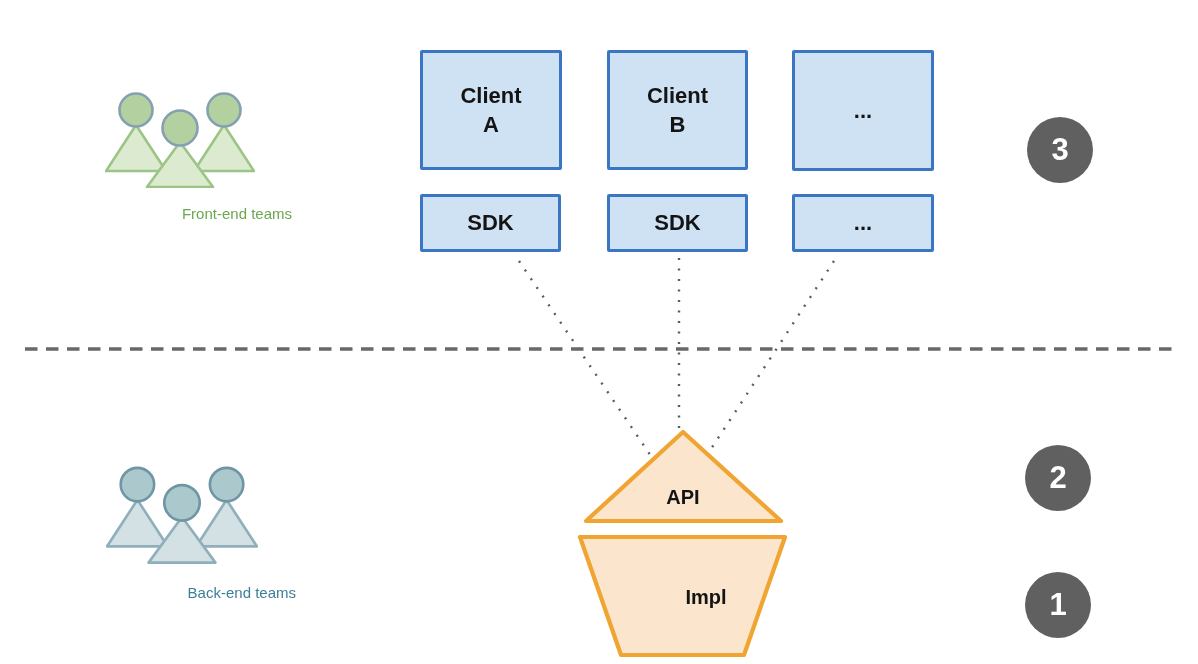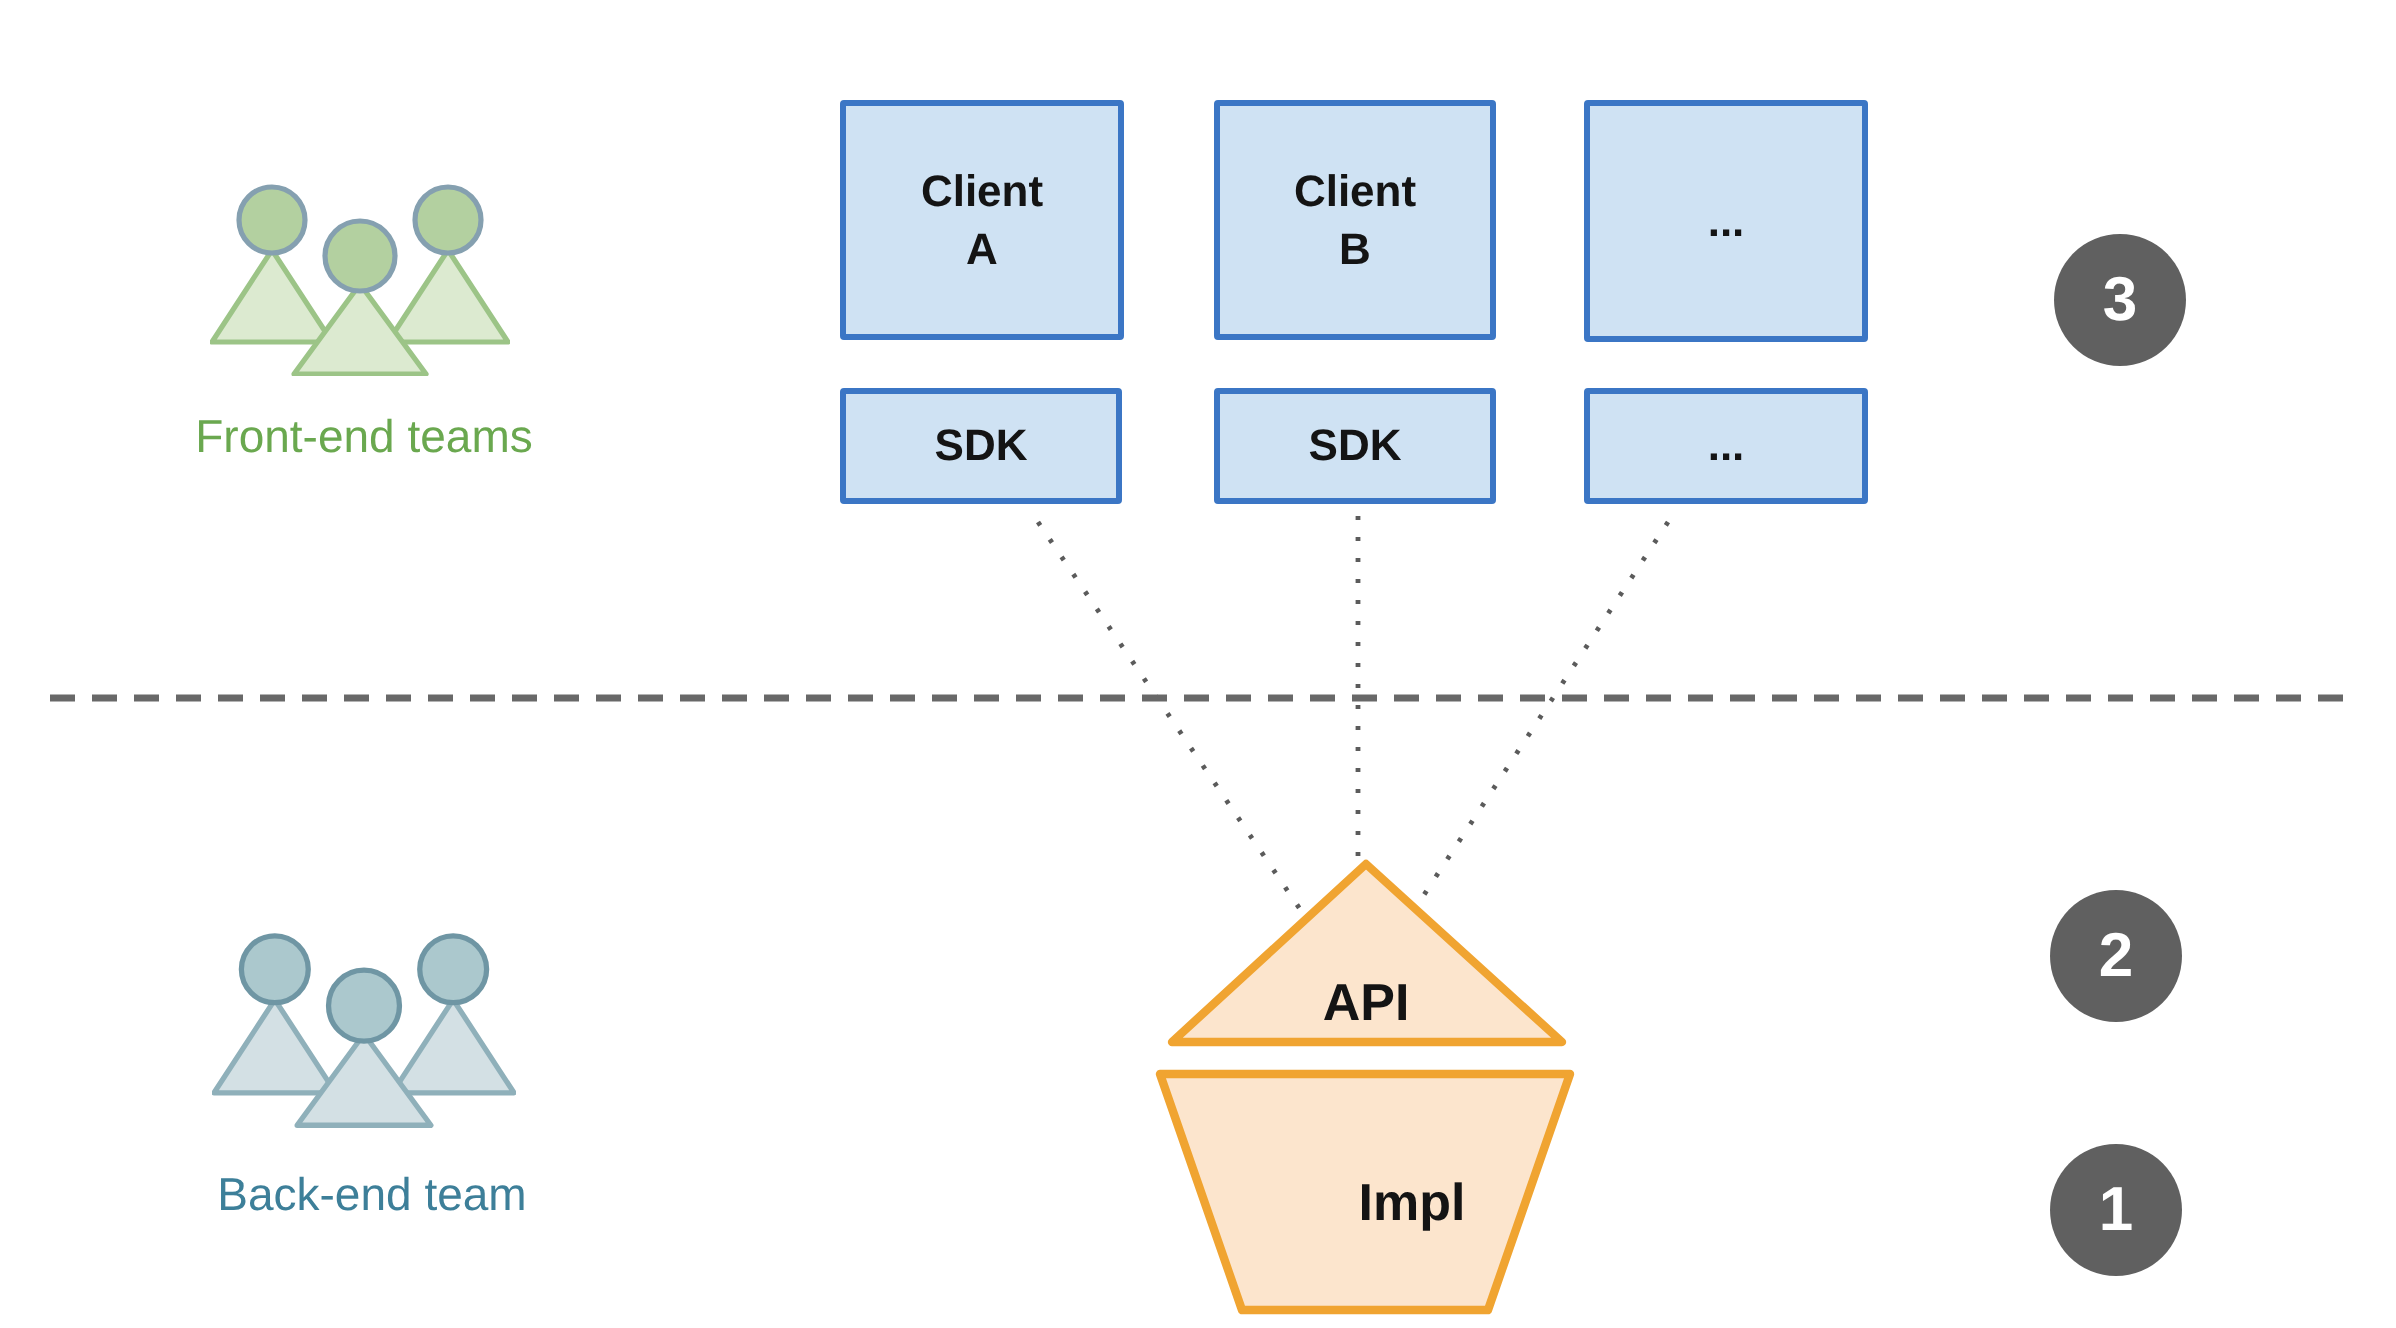--- a/index.html
+++ b/index.html
@@ -46,28 +46,28 @@
 
   
   .people-icon { position: absolute; }
   #front-end-icon { left: 105px; top: 92px;  width: 150px; height: 96px; }
   #back-end-icon  { left: 106px; top: 466px; width: 152px; height: 98px; }
   .fe-body { fill: #dcead0; stroke: #9cc487; stroke-width: 2.6; stroke-linejoin: round; }
   .fe-head { fill: #b3d0a0; stroke: #85a0b0; stroke-width: 2.6; }
   .be-body { fill: #d3e0e4; stroke: #8fb0ba; stroke-width: 2.6; stroke-linejoin: round; }
   .be-head { fill: #abc8cd; stroke: #6f96a4; stroke-width: 2.6; }
 
-  .team-label { position: absolute; width: 220px; text-align: center; font-size: 23px; }
+  .team-label { position: absolute; width: 220px; text-align: right; font-size: 15px; }
   #front-end-label { left: 72px; top: 205px; color: #6aa84f; }
   #back-end-label  { left: 76px; top: 584px; color: #3d7f99; }
 
   
   .shape-label {
     position: absolute; width: 100px; text-align: center;
-    font-weight: bold; font-size: 26px; color: #141414;
+    font-weight: bold; font-size: 20px; color: #141414;
   }
   #api-label  { left: 633px; top: 486px; }
   #impl-label { left: 656px; top: 586px; }
 </style>
 </head>
 <body>
 
 <div class="stage">
 
   <svg class="layer-svg" viewBox="0 0 1198 664" aria-hidden="true">
@@ -94,21 +94,21 @@
   <div id="front-end-label" class="team-label">Front-end teams</div>
 
   <svg id="back-end-icon" class="people-icon" viewBox="0 0 150 96" aria-hidden="true">
     <polygon class="be-body" points="31,33 61,79 1,79"></polygon>
     <circle class="be-head" cx="31" cy="18" r="16.5"></circle>
     <polygon class="be-body" points="119,33 149,79 89,79"></polygon>
     <circle class="be-head" cx="119" cy="18" r="16.5"></circle>
     <polygon class="be-body" points="75,50 108,95 42,95"></polygon>
     <circle class="be-head" cx="75" cy="36" r="17.5"></circle>
   </svg>
-  <div id="back-end-label" class="team-label">Back-end team</div>
+  <div id="back-end-label" class="team-label">Back-end teams</div>
 
   <div id="client-a" class="box">
     <div>Client</div>
     <div>A</div>
   </div>
   <div id="client-b" class="box">
     <div>Client</div>
     <div>B</div>
   </div>
   <div id="client-c" class="box">

